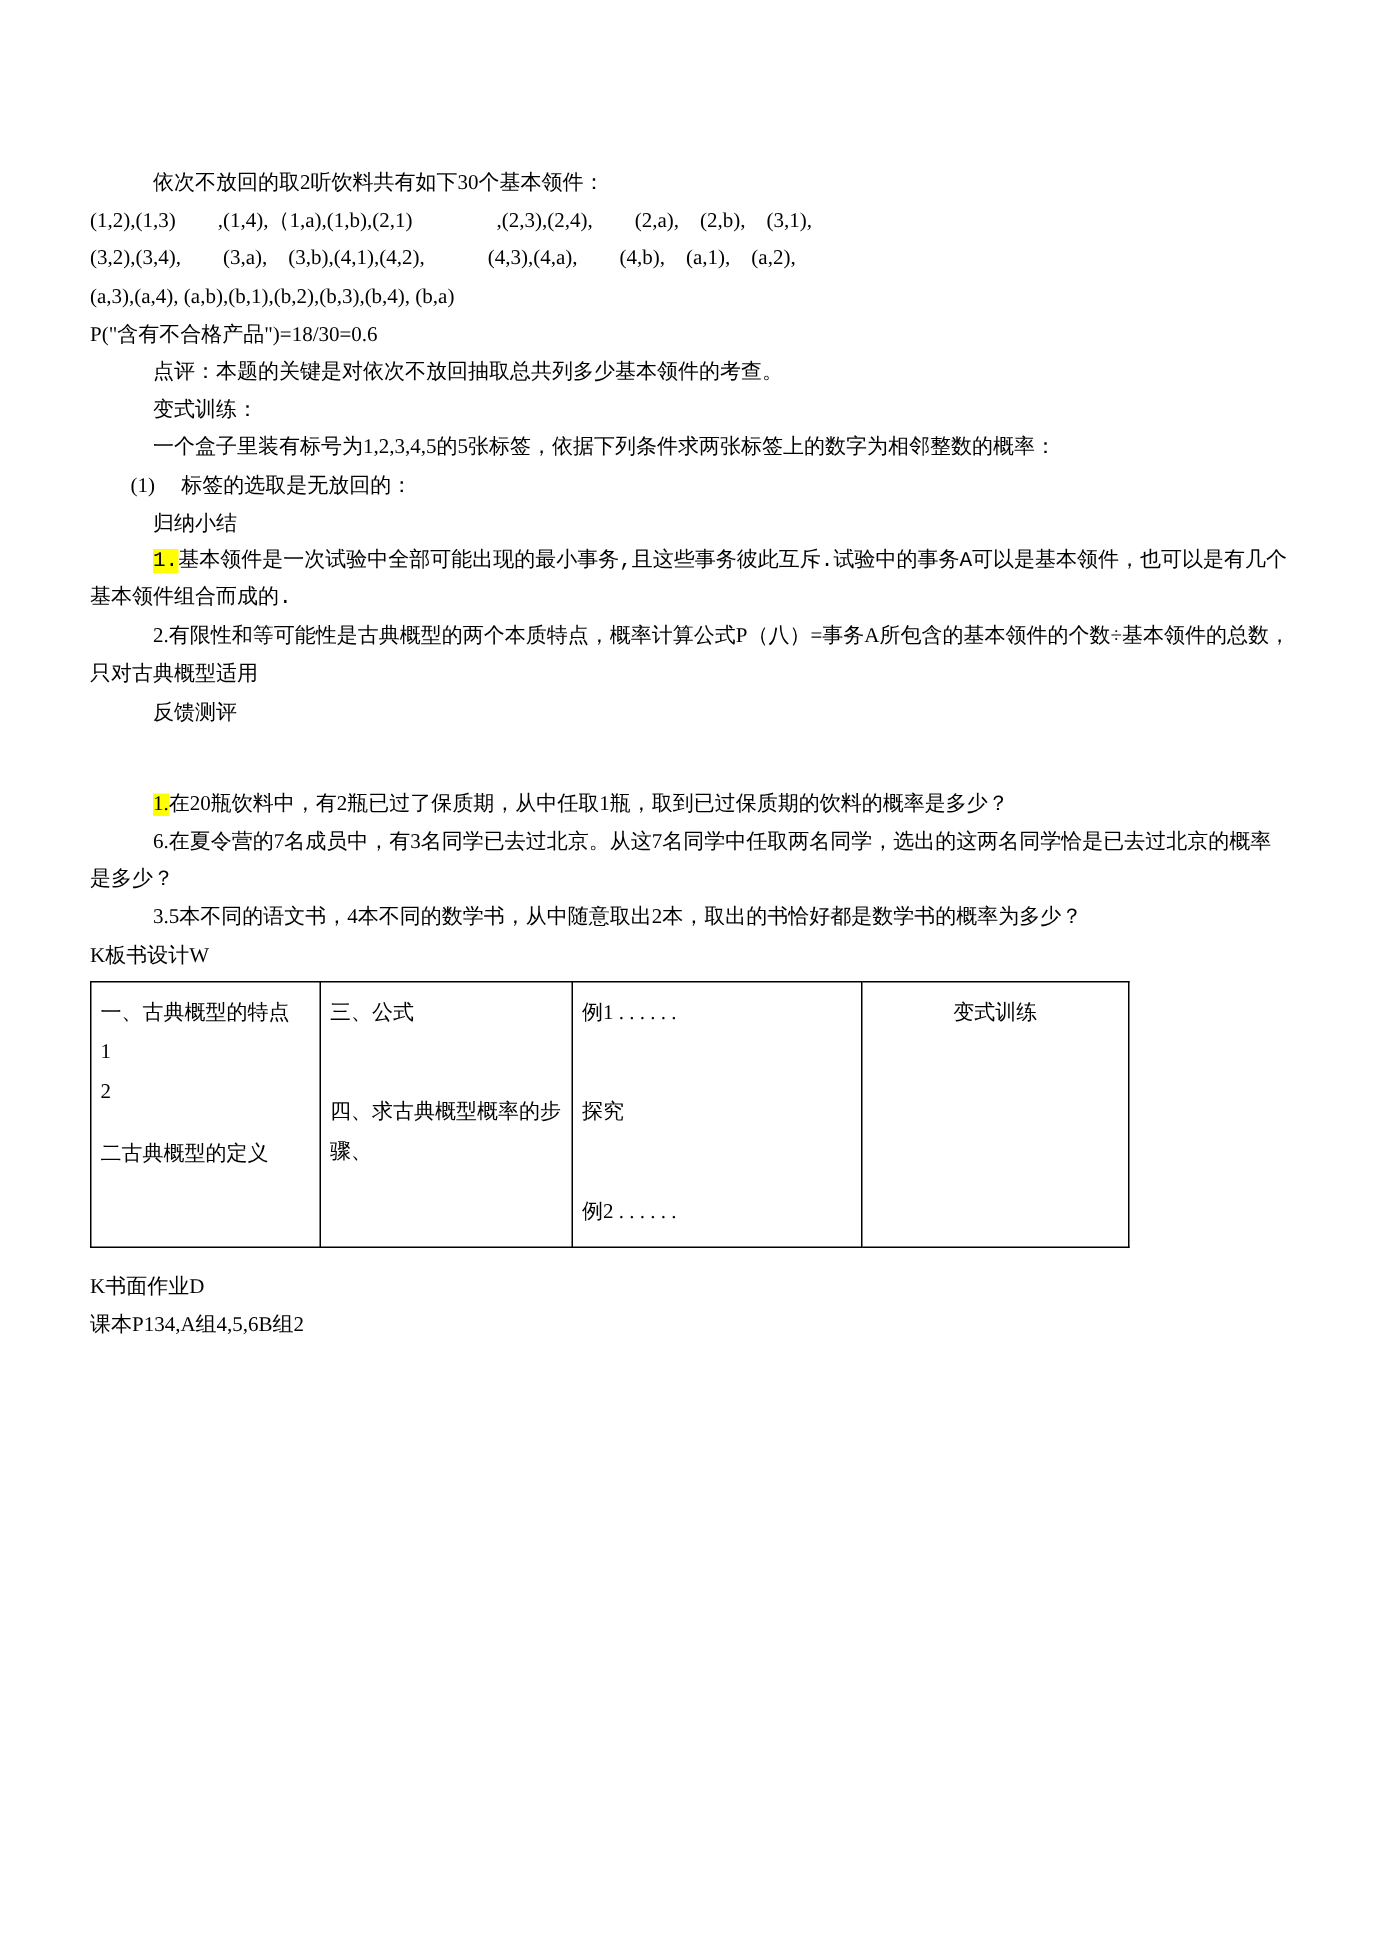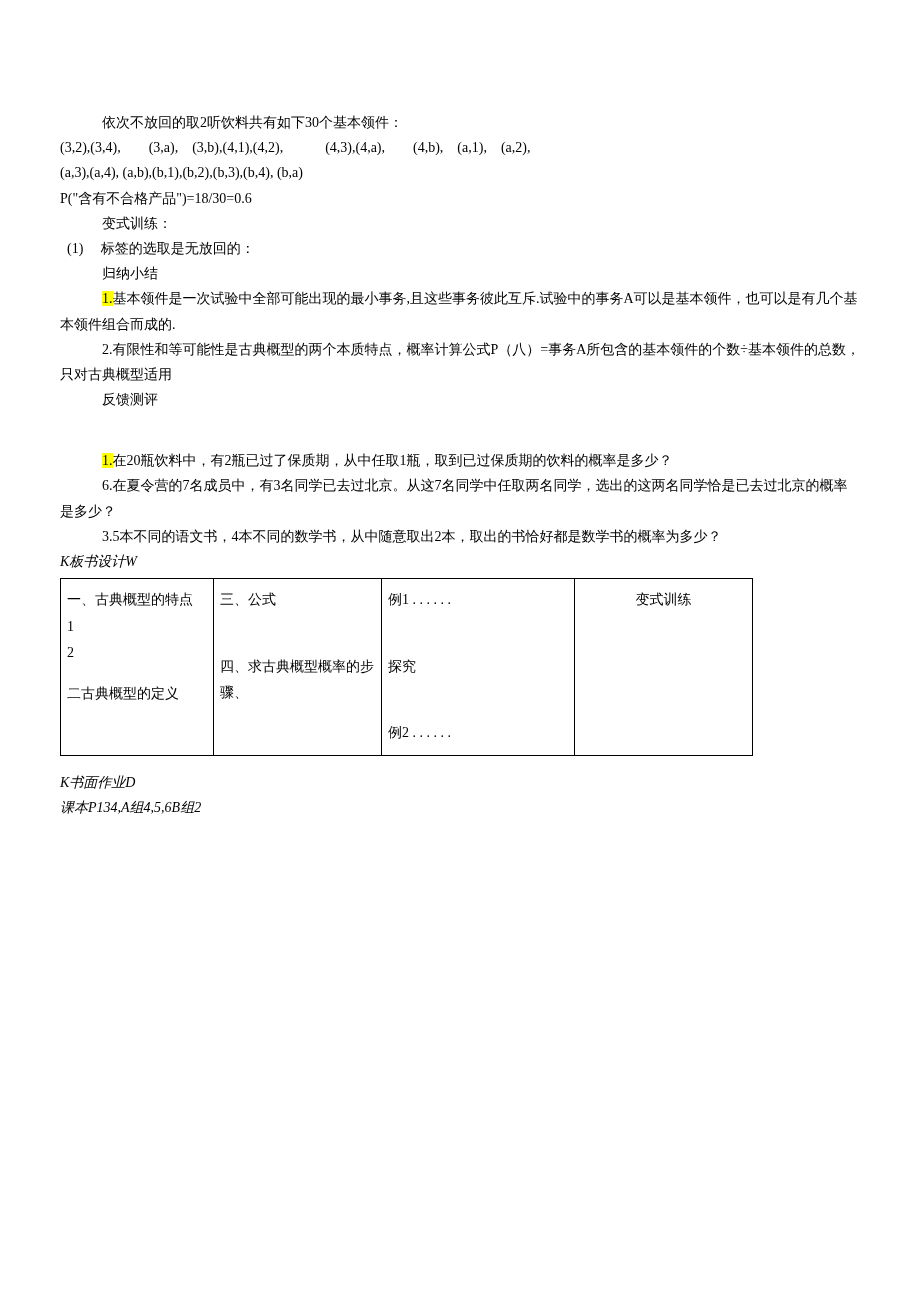--- a/index.html
+++ b/index.html
@@ -32,38 +32,41 @@
     vertical-align: top;
     padding: 8px 6px;
     font-size: 14px;
     line-height: 1.9;
     height: 160px;
   }
   .col1 { width: 140px; margin-left: 46px; }
   .col2 { width: 155px; }
   .col3 { width: 180px; }
   .col4 { width: 165px; }
-  .section-label { text-indent: 0; font-style: italic; }
+  .section-label { text-indent: 0; }
   .p { margin: 0; }
-  .li-num { text-indent: 0.5em; }
+  .li-num { text-indent: 0.5em; margin-left: 20px; }
 </style>
 </head>
 <body>
 
 <div class="page">
 
   <p class="p indent1">依次不放回的取2听饮料共有如下30个基本领件：</p>
+  <p class="p noindent">(1,2),(1,3)  ,(1,4),（1,a),(1,b),(2,1)    ,(2,3),(2,4),  (2,a), (2,b), (3,1),</p>
   <p class="p noindent">(3,2),(3,4),  (3,a), (3,b),(4,1),(4,2),   (4,3),(4,a),  (4,b), (a,1), (a,2),</p>
   <p class="p noindent">(a,3),(a,4), (a,b),(b,1),(b,2),(b,3),(b,4), (b,a)</p>
   <p class="p noindent">P("含有不合格产品")=18/30=0.6</p>
+  <p class="p indent1">点评：本题的关键是对依次不放回抽取总共列多少基本领件的考查。</p>
   <p class="p indent1">变式训练：</p>
+  <p class="p indent1">一个盒子里装有标号为1,2,3,4,5的5张标签，依据下列条件求两张标签上的数字为相邻整数的概率：</p>
   <p class="p li-num">(1)  标签的选取是无放回的：</p>
   <p class="p indent1">归纳小结</p>
 
-  <p class="p" style="text-indent:3em;">
+  <p class="p" style="text-indent:3em;font-family:Liberation Mono, monospace;">
     <span class="hl">1.</span><span>基本领件是一次试验中全部可能出现的最小事务,且这些事务彼此互斥.试验中的事务A可以是基本领件，也可以是有几个基本领件组合而成的.</span>
   </p>
 
   <p class="p indent1">2.有限性和等可能性是古典概型的两个本质特点，概率计算公式P（八）=事务A所包含的基本领件的个数÷基本领件的总数，只对古典概型适用</p>
   <p class="p indent1">反馈测评</p>
 
   <p class="p" style="text-indent:3em;margin-top:36px;">
     <span class="hl">1.</span><span>在20瓶饮料中，有2瓶已过了保质期，从中任取1瓶，取到已过保质期的饮料的概率是多少？</span>
   </p>
 

